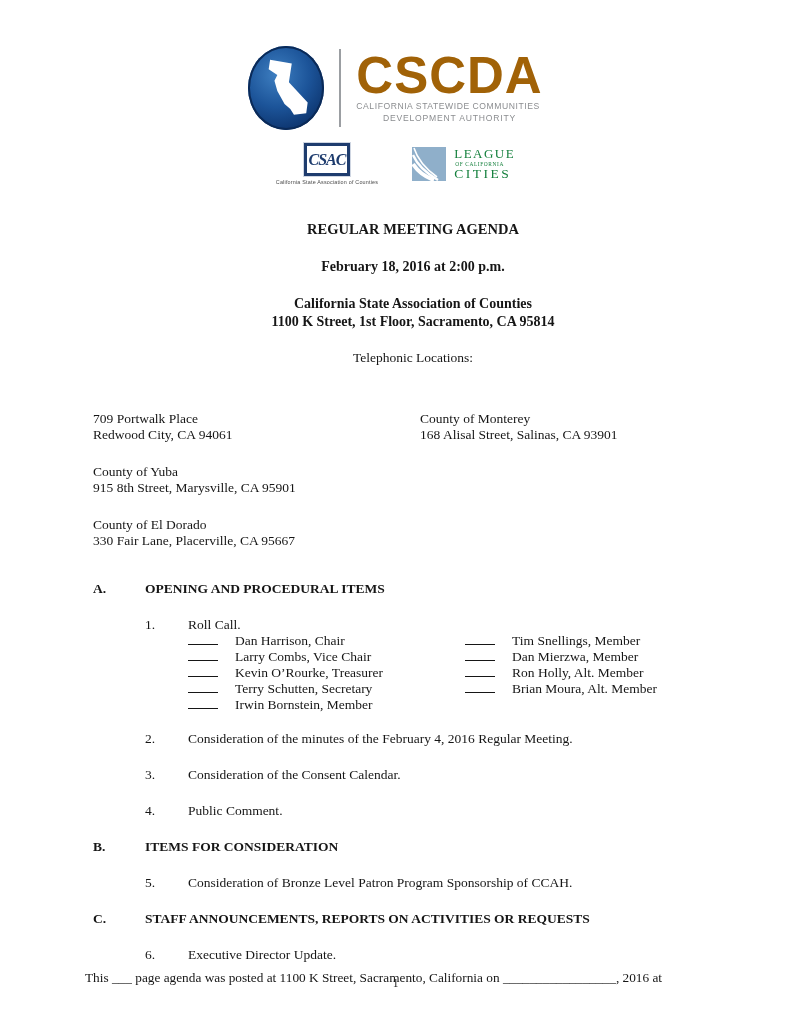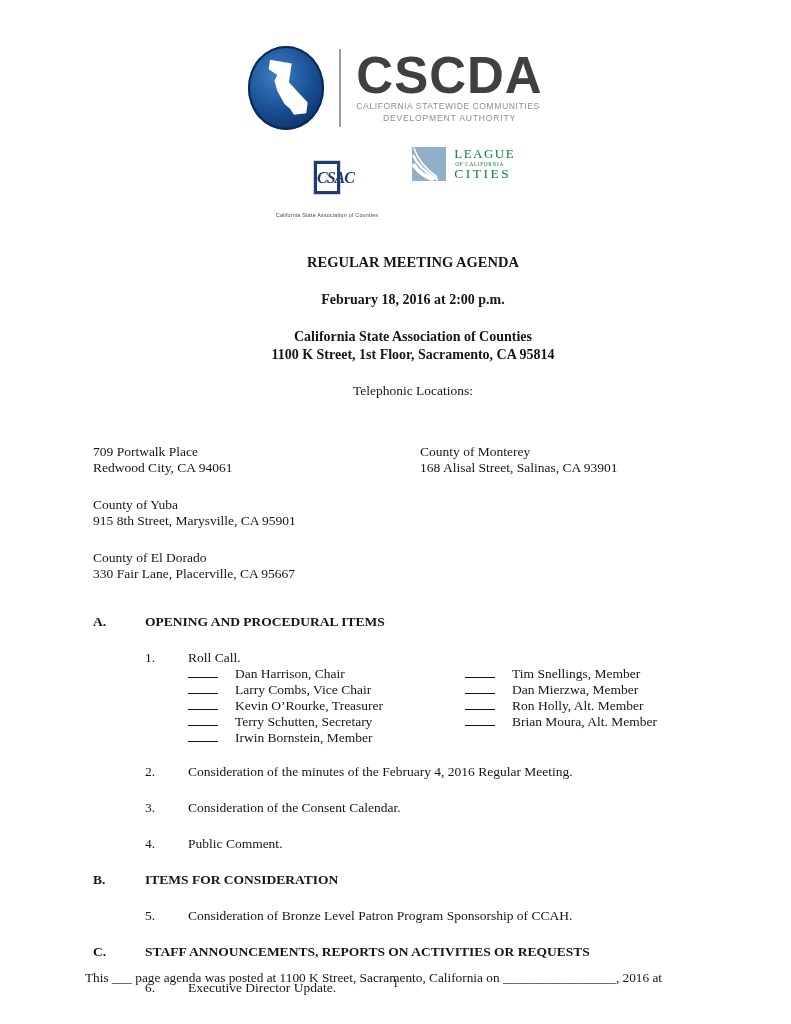--- a/index.html
+++ b/index.html
@@ -16,33 +16,33 @@
     width:76px; height:84px; border-radius:50%;
     background: radial-gradient(circle at 38% 34%, #3e7fc1 0%, #1c5499 45%, #0d356f 78%, #0a2a58 100%);
     display:flex; align-items:center; justify-content:center;
     box-shadow: inset 0 0 0 2px #0a2a58;
   }
   .globe svg { width:52px; height:62px; }
   .logo-divider { width:2px; height:78px; background:#9b9ea2; }
   .cscda-text { text-align:left; width:fit-content; }
   .cscda-acronym {
     font-family:"Liberation Sans", sans-serif; font-weight:bold;
-    font-size:51px; line-height:44px; color:#404040; letter-spacing:1px;
+    font-size:51px; line-height:44px; color:#a16207; letter-spacing:1px;
   }
   .cscda-tagline {
     font-family:"Liberation Sans", sans-serif; font-size:8.6px; color:#8b8d90;
     letter-spacing:0.55px; margin-top:3px; white-space:nowrap;
   }
   .cscda-tagline.second { text-align:center; letter-spacing:0.8px; margin-top:2px; }
   
   .partner-row { margin-top:13px; display:flex; justify-content:center; align-items:flex-start; gap:34px; }
   .csac-logo { text-align:center; }
   .csac-box {
-    width:26px; height:33px; margin:18px auto; border:3px solid #1e3c6e; background:#ffffff;
-    display:flex; align-items:center; justify-content:flex-start; box-shadow:0 0 0 1px #cfd6e2;
+    width:46px; height:33px; margin:0 auto; border:3px solid #1e3c6e; background:#ffffff;
+    display:flex; align-items:center; justify-content:center; box-shadow:0 0 0 1px #cfd6e2;
   }
   .csac-acronym {
     font-family:"Liberation Serif", serif; font-style:italic; font-weight:bold;
     font-size:16px; color:#1e3c6e; letter-spacing:-1px;
   }
   .csac-caption { margin-top:3px; font-family:"Liberation Sans", sans-serif; font-size:5.4px; color:#4a4a4a; letter-spacing:0.2px; }
   .league-logo { display:flex; align-items:center; gap:8px; margin-top:4px; }
   .league-square { width:34px; height:34px; background:#8fafca; }
   .league-text { text-align:left; color:#15803d; font-family:"Liberation Serif", serif; }
   .league-line1 { font-size:13px; letter-spacing:1.5px; line-height:12px; }

